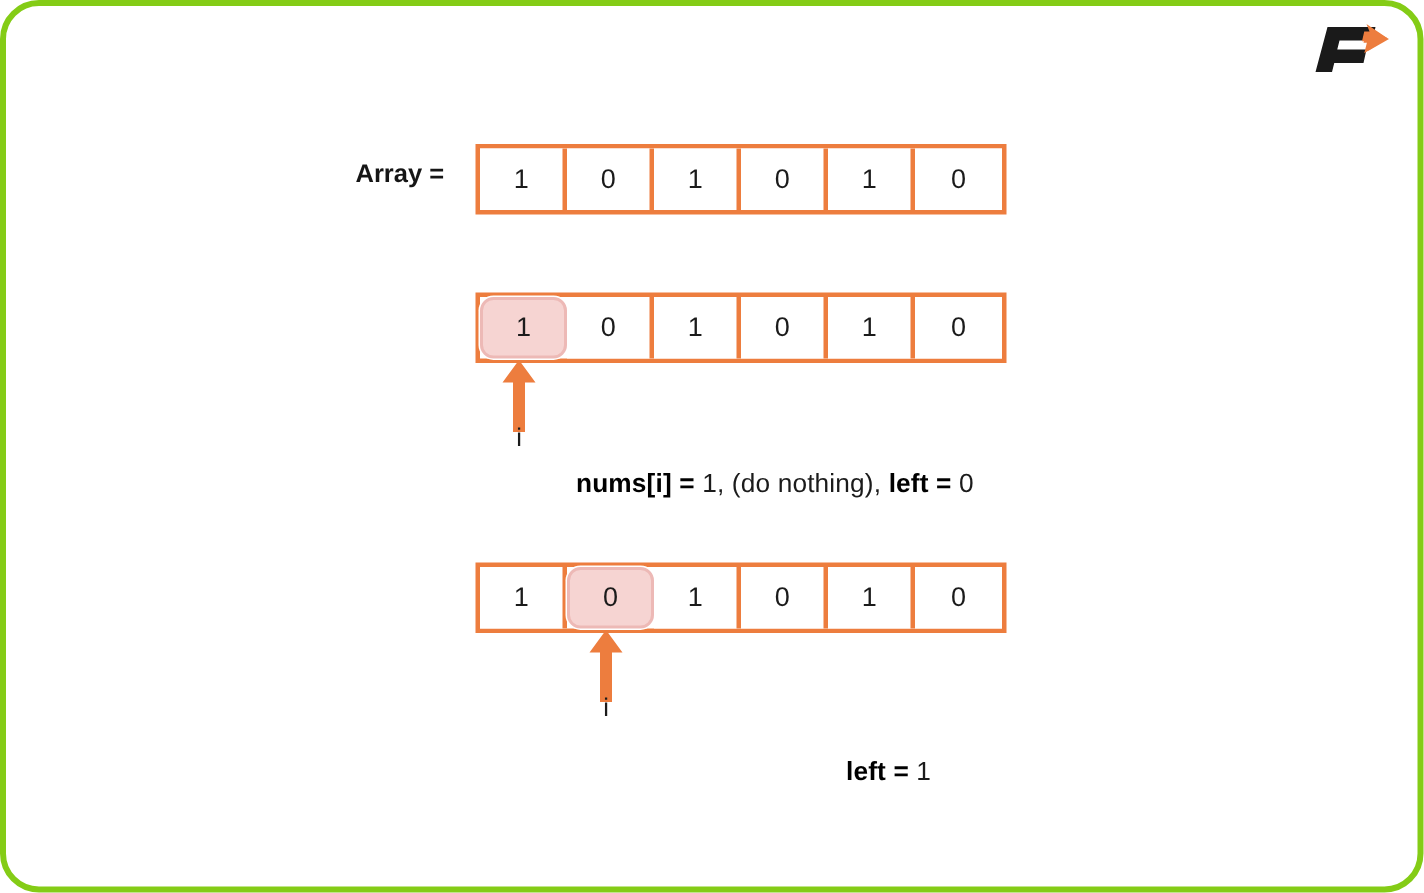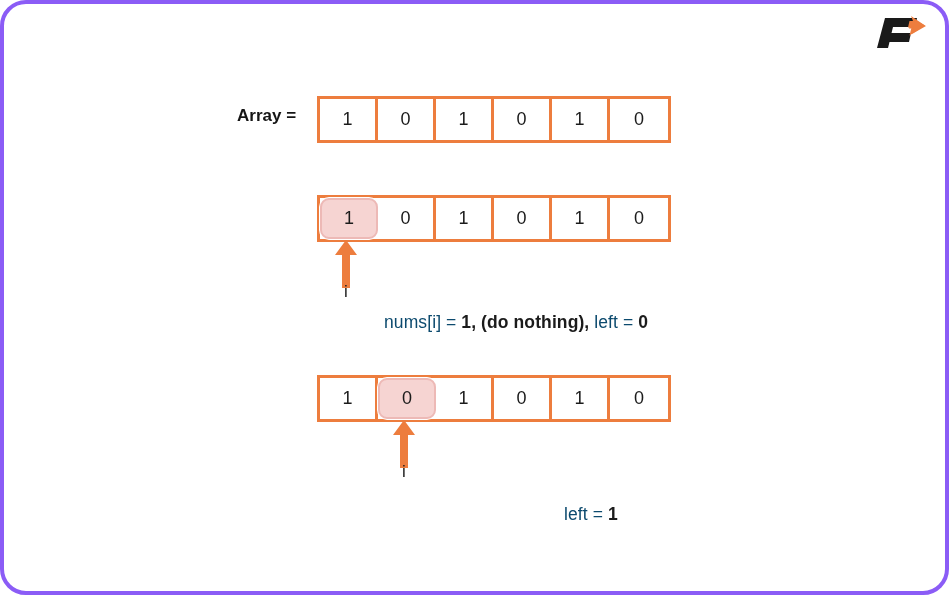--- a/index.html
+++ b/index.html
@@ -13,21 +13,21 @@
     font-family: "Liberation Sans", sans-serif;
     overflow: hidden;
   }
 
   #canvas {
     position: relative;
     width: 949px;
     height: 595px;
     box-sizing: border-box;
     background: #ffffff;
-    border: 4px solid #8b5cf6;
+    border: 4px solid #84cc16;
     border-radius: 26px;
   }
 
   
   .logo {
     position: absolute;
     top: 8px;
     right: 14px;
     width: 62px;
     height: 42px;
@@ -88,22 +88,22 @@
   }
 
   
   .caption {
     position: absolute;
     font-size: 17.5px;
     color: #1b1b1b;
     white-space: nowrap;
     letter-spacing: 0.1px;
   }
-  .caption b { font-weight: normal; color: #0c4a6e; }
-  .caption .reg { font-weight: bold; }
+  .caption b { font-weight: bold; color: #000000; }
+  .caption .reg { font-weight: normal; }
 </style>
 </head>
 <body>
 
 <div id="canvas">
 
   <div class="logo">
     <svg viewBox="0 0 62 42" width="62" height="42" xmlns="http://www.w3.org/2000/svg">
       <path d="M8 36 L16 6 L48 6 L46 15 L24 15 L22.5 21 L42 21 L40 30 L20.5 30 L19 36 Z" fill="#1a1a1a"></path>
       <path d="M42 4 L56 13.5 L40.5 23.5 L42.5 15.5 L39 15.5 L40.5 9 L44 9 Z" fill="#ed7d3e"></path>

